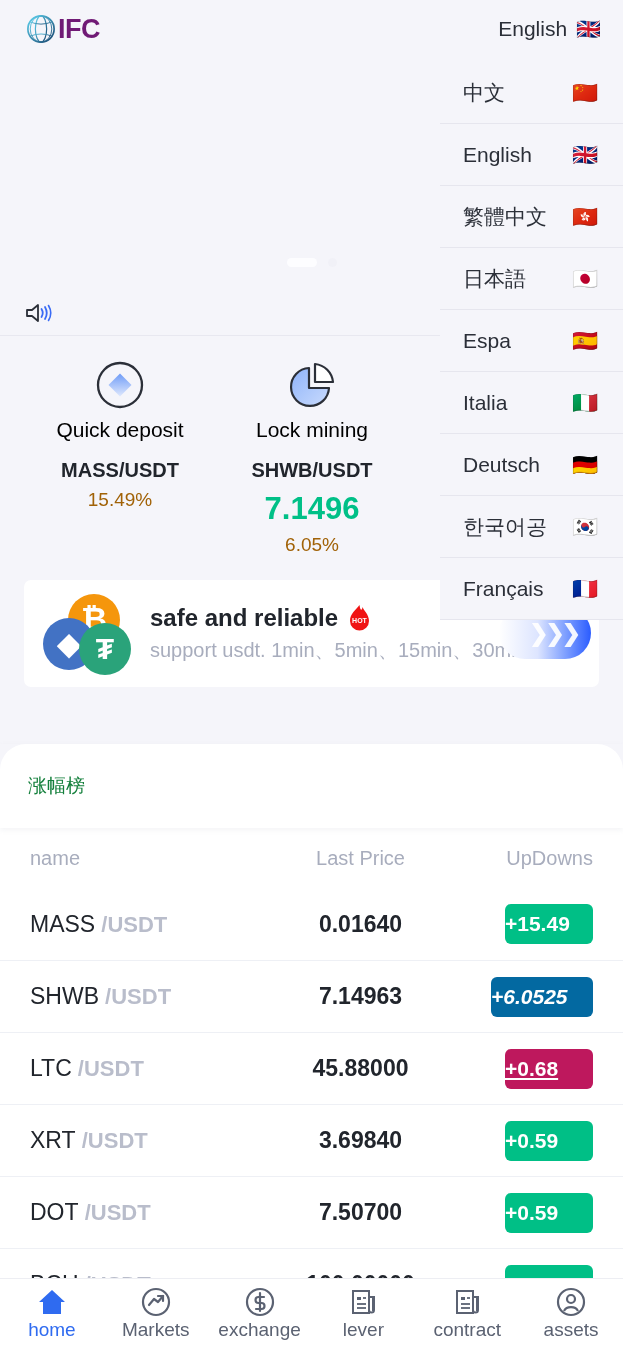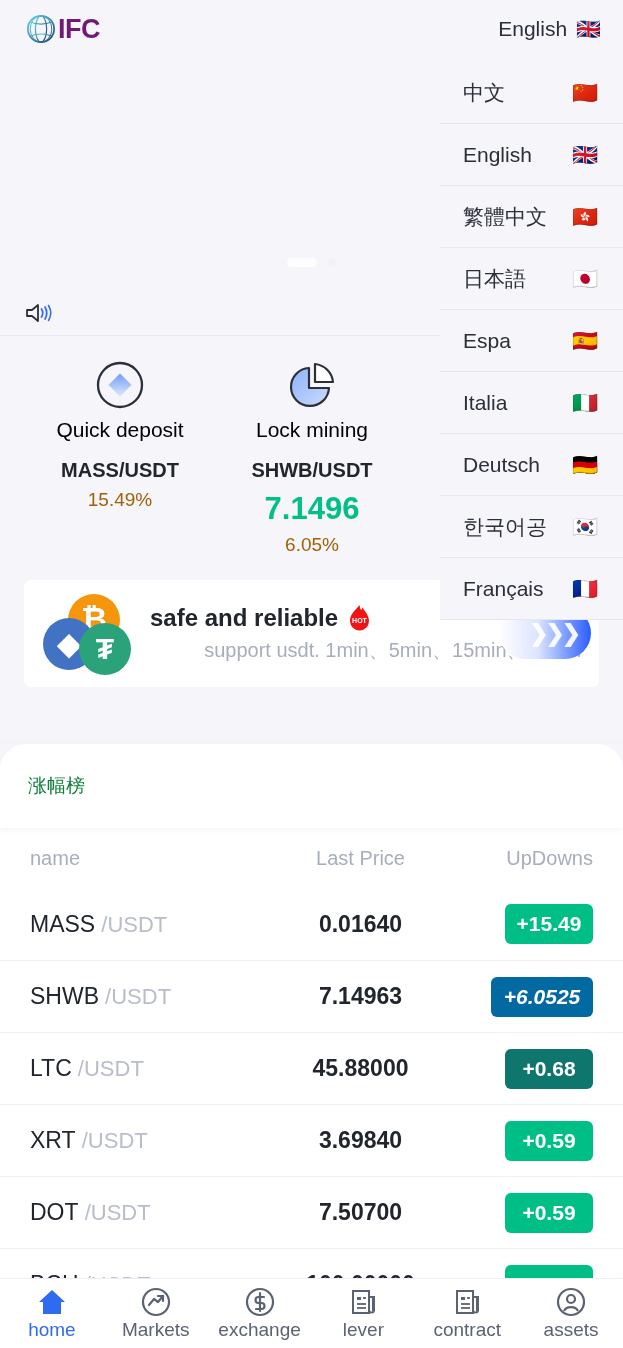--- a/index.html
+++ b/index.html
@@ -159,21 +159,21 @@
     font-size: 30px;
     z-index: 2;
   }
   .coin-usdt {
     width: 52px; height: 52px;
     background: #2aa37a;
     left: 39px; top: 31px;
     font-size: 30px;
     z-index: 3;
   }
-  .promo-text { margin-left: 14px; flex: 1; min-width: 0; text-align: right; }
+  .promo-text { margin-left: 14px; flex: 1; min-width: 0; }
   .promo-title {
     font-size: 24px;
     font-weight: bold;
     color: #21252c;
     display: flex;
     align-items: center;
     gap: 9px;
   }
   .flame {
     width: 25px; height: 28px;
@@ -246,37 +246,37 @@
   }
   .row:first-of-type { border-top: none; }
   .sym {
     font-size: 23px;
     font-weight: normal;
     color: #21252c;
   }
   .sym-quote {
     font-size: 22px;
     color: #b9bdcb;
-    font-weight: normal;
+    font-weight: bold;
   }
   .price {
     font-size: 23px;
     font-weight: bold;
     color: #21252c;
   }
   .badge {
     display: inline-block;
     background: #00bf86;
     color: #fff;
     font-size: 21px;
     font-weight: bold;
     border-radius: 6px;
     padding: 8px 0;
     min-width: 88px;
-    text-align: center;
+    text-align: left;
   }
   .badge.wide { min-width: 102px; }
 
   
   .lang-menu {
     position: absolute;
     right: 0;
     top: 62px;
     width: 183px;
     background: #f5f5fa;
@@ -453,21 +453,21 @@
         <div class="col-change"><span class="badge" style="background: rgb(0, 191, 134);">+15.49</span></div>
       </div>
       <div class="row">
         <div class="col-name"><span class="sym">SHWB</span><span class="sym-quote"> /USDT</span></div>
         <div class="col-price"><span class="price">7.14963</span></div>
         <div class="col-change"><span class="badge wide" style="background: #0369a1; font-style: italic;">+6.0525</span></div>
       </div>
       <div class="row">
         <div class="col-name"><span class="sym">LTC</span><span class="sym-quote"> /USDT</span></div>
         <div class="col-price"><span class="price">45.88000</span></div>
-        <div class="col-change"><span class="badge" style="background: #0f766e;">+0.68</span></div>
+        <div class="col-change"><span class="badge" style="background: #be185d; text-decoration: underline;">+0.68</span></div>
       </div>
       <div class="row">
         <div class="col-name"><span class="sym">XRT</span><span class="sym-quote"> /USDT</span></div>
         <div class="col-price"><span class="price">3.69840</span></div>
         <div class="col-change"><span class="badge" style="background: rgb(0, 191, 134);">+0.59</span></div>
       </div>
       <div class="row">
         <div class="col-name"><span class="sym">DOT</span><span class="sym-quote"> /USDT</span></div>
         <div class="col-price"><span class="price">7.50700</span></div>
         <div class="col-change"><span class="badge" style="background: rgb(0, 191, 134);">+0.59</span></div>

